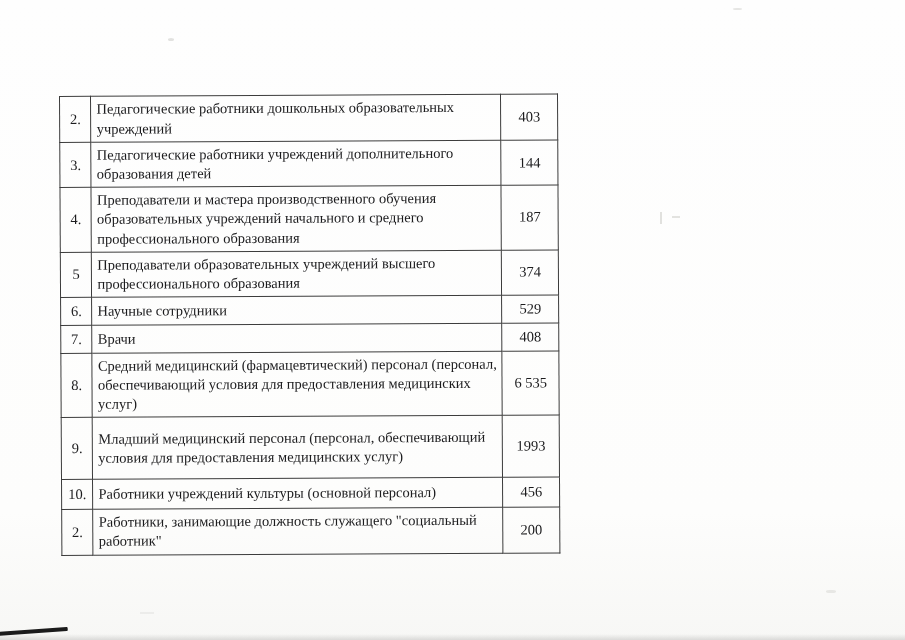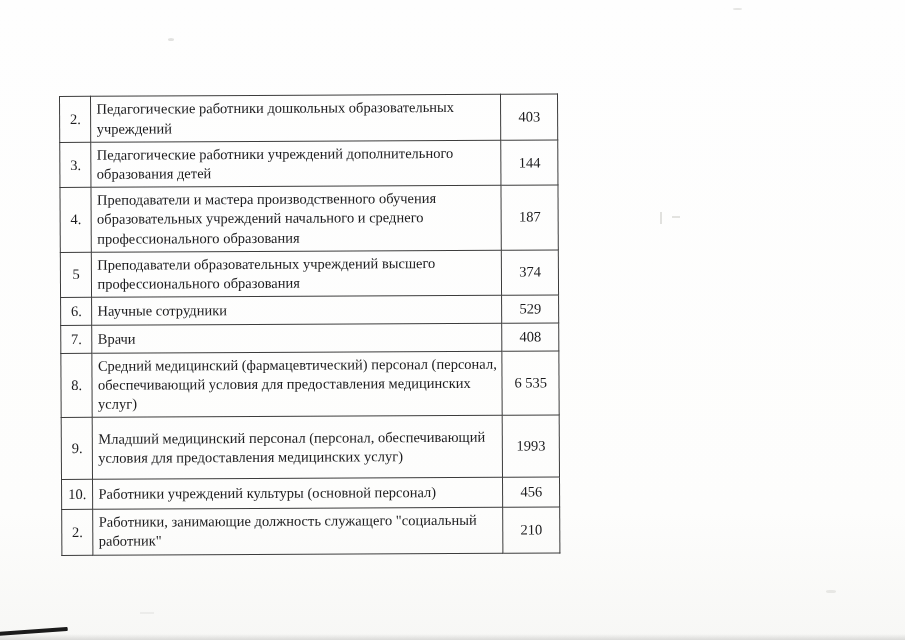--- a/index.html
+++ b/index.html
@@ -139,21 +139,21 @@
           <td class="col-val">1993</td>
         </tr>
         <tr class="h1b">
           <td class="col-num">10.</td>
           <td class="col-desc">Работники учреждений культуры (основной персонал)</td>
           <td class="col-val">456</td>
         </tr>
         <tr class="h2c">
           <td class="col-num">2.</td>
           <td class="col-desc">Работники, занимающие должность служащего "социальный работник"</td>
-          <td class="col-val">210</td>
+          <td class="col-val">200</td>
         </tr>
       </tbody>
     </table>
   </div>
 
   <div class="artifact speck-1"></div>
   <div class="artifact speck-2"></div>
   <div class="artifact speck-3"></div>
   <div class="artifact speck-4"></div>
   <div class="artifact speck-5"></div>

